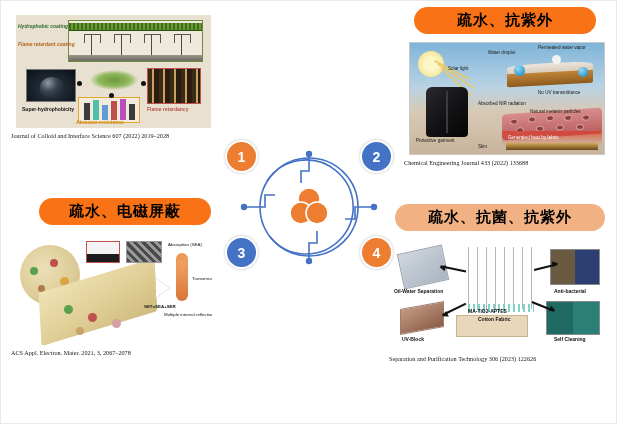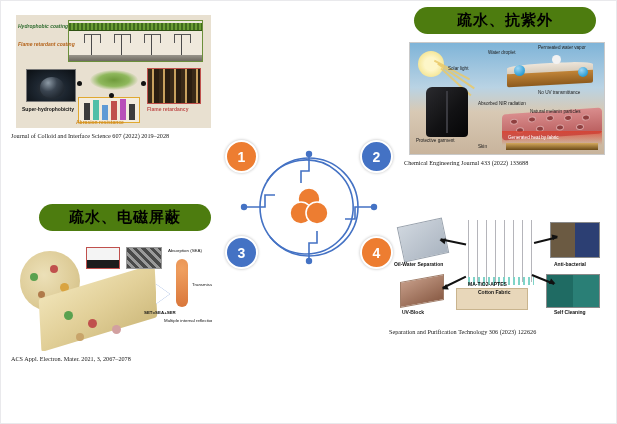--- a/index.html
+++ b/index.html
@@ -13,35 +13,35 @@
     position: relative;
     width: 617px; height: 424px;
     background: #ffffff;
     border: 1px solid #e9e9ec;
   }
 
   
   .panel { position: absolute; }
   #panel-tl { left: 10px;  top: 6px;   width: 210px; height: 195px; }
   #panel-tr { left: 403px; top: 6px;   width: 206px; height: 195px; }
-  #panel-bl { left: 10px;  top: 203px; width: 210px; height: 198px; }
+  #panel-bl { left: 10px;  top: 197px; width: 210px; height: 198px; }
   #panel-br { left: 388px; top: 203px; width: 221px; height: 198px; }
 
   .badge {
     display: flex; align-items: center; justify-content: center;
     height: 27px;
     border-radius: 14px;
     font-size: 15px;
     font-weight: bold;
     color: #000000;
     letter-spacing: 1px;
     white-space: nowrap;
   }
   .badge.orange { background: #f2b183; }
-  .badge.blue   { background: #4d7c0f; }
+  .badge.blue   { background: #f97316; }
 
   #badge-tl { width: 172px; margin-left: 18px; }
   #badge-tr { width: 182px; margin-left: 10px; }
   #badge-bl { width: 172px; margin-left: 28px; }
   #badge-br { width: 210px; margin-left: 6px; }
 
   .figure {
     position: relative;
     overflow: hidden;
     margin-top: 8px;
@@ -370,20 +370,21 @@
       <div class="lbl bl-lbl" style="left:152px; top:10px;">Absorption (SEA)</div>
       <div class="lbl bl-lbl" style="left:176px; top:44px;">Transmission</div>
       <div class="lbl bl-lbl" style="left:148px; top:80px;">Multiple internal reflection</div>
       <div class="lbl bl-lbl" style="left:128px; top:72px; font-weight:bold;">SET=SEA+SER</div>
     </div>
 
     <div class="cite">ACS Appl. Electron. Mater. 2021, 3, 2067–2078</div>
   </div>
 
   <div class="panel" id="panel-br">
+    <div class="badge orange" id="badge-br">疏水、抗菌、抗紫外</div>
 
     <div class="figure" id="fig-br">
       <div id="br-center-mol"></div>
 
       <div class="br-thumb" id="br-oil"></div>
       <div class="br-thumb" id="br-anti"></div>
       <div class="br-thumb" id="br-uv"></div>
       <div class="br-thumb" id="br-self"></div>
       <div class="br-thumb" id="br-cloth"></div>
 

